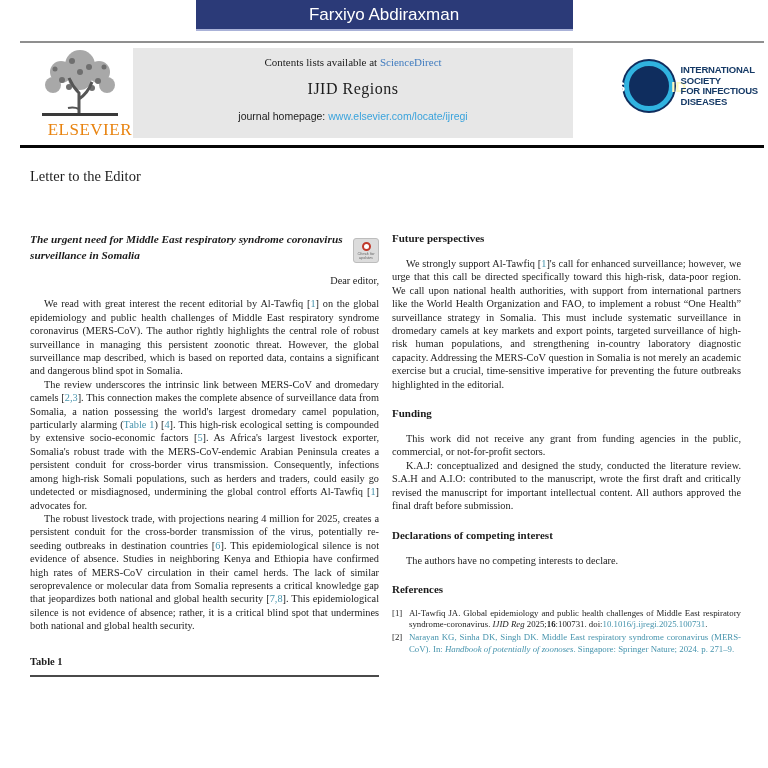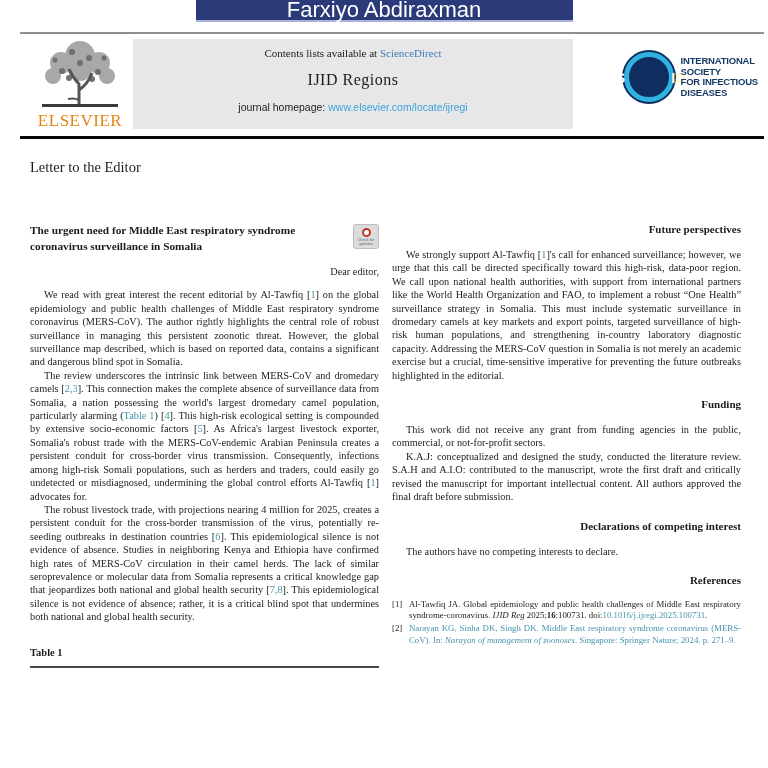--- a/index.html
+++ b/index.html
@@ -4,72 +4,73 @@
 <style>
   * { box-sizing: border-box; }
   html,body { margin:0; padding:0; }
   body {
     width:768px; height:768px; overflow:hidden; position:relative;
     background:#ffffff; color:#1c1c1c;
     font-family:"Liberation Serif", serif;
   }
   
   .banner {
-    width:377px; height:22px; margin:0 auto;
+    width:377px; height:31px; margin:0 auto;
     background:#2b3a78; border-bottom:2px solid #aab2d8;
     display:flex; align-items:center; justify-content:center;
-    color:#fff; font-family:"Liberation Sans", sans-serif; font-size:22px;
+    color:#fff; font-family:"Liberation Sans", sans-serif; font-size:17px;
   }
   
   .masthead { position:relative; height:107px; margin-top:10px; }
   .rule-thin { position:absolute; top:0; left:20px; right:4px; height:2px; background:#8f8f8f; }
   .rule-thick { position:absolute; bottom:0; left:20px; right:4px; height:3px; background:#060606; }
   .mast-center {
     position:absolute; left:133px; top:7px; width:440px; height:90px;
     background:#e7e7e7; text-align:center;
   }
   .contents-line { margin-top:8px; font-size:11px; }
   .sd-link { color:#3f7bbf; }
   .journal-title { font-size:16px; margin-top:12px; letter-spacing:.5px; }
   .homepage-line { font-family:"Liberation Sans", sans-serif; font-size:10.5px; margin-top:12px; }
   .hp-link { color:#3aa3dc; }
   .elsevier { position:absolute; left:28px; top:6px; width:104px; text-align:center; }
   .elsevier-label {
     color:#e8830f; font-size:17px; letter-spacing:.5px; margin-top:-3px;
     font-family:"Liberation Serif", serif;
+    text-align:right;
   }
   .isid { position:absolute; right:10px; top:20px; display:flex; gap:7px; align-items:center; }
   .isid-circle {
     width:50px; height:50px; border-radius:50%; flex:none;
     background:#0f2d5e; border:5px solid #30b3e0; box-shadow:0 0 0 2px #0f2d5e;
     display:flex; align-items:center; justify-content:center;
     font-family:"Liberation Sans", sans-serif; font-weight:bold; font-size:15px;
   }
   .isid-circle .w { color:#ffffff; } .isid-circle .c { color:#fef9c3;margin-left:46px; }
   .isid-text {
     font-family:"Liberation Sans", sans-serif; font-weight:bold;
     font-size:9.5px; line-height:10.5px; color:#163a66; letter-spacing:-0.2px;
   }
   
   .section-label { margin:20px 0 0 30px; font-size:14.5px; }
   .columns { display:flex; gap:13px; margin:46px 27px 0 30px; }
   .col { flex:1; font-size:10.3px; line-height:13.4px; text-align:justify; }
-  .title-row { display:flex; gap:6px; align-items:flex-start; }
+  .title-row { display:flex; gap:6px; align-items:flex-end;font-style:italic; }
   .article-title { font-weight:bold; font-size:11.3px; line-height:16px; text-align:left; flex:1; }
   .badge {
     flex:none; width:26px; height:25px; margin-top:2px;
     background:#dcdcdc; border:1px solid #bdbdbd; border-radius:3px;
     display:flex; flex-direction:column; align-items:center; justify-content:center; gap:1px;
   }
   .badge-emblem { width:9px; height:9px; border-radius:50%; background:#fff; border:2px solid #c0392b; }
   .badge-label { font-family:"Liberation Sans", sans-serif; font-size:4px; line-height:4px; color:#666; text-align:center; width:22px; }
   .salutation { margin-top:11px; text-align:right;margin-left:44px; }
   .para { margin:0; text-indent:14px; }
   .para.first { margin-top:10px; }
-  .heading { font-weight:bold; font-size:11px; text-align:right; margin:16px 0 12px 0; line-height:13px; }
+  .heading { font-weight:bold; font-size:11px; text-align:left; margin:16px 0 12px 0; line-height:13px; }
   .heading.first { margin-top:1px; }
   .seg-cite, .seg-link { color:#4794ad; }
   .seg-i { font-style:italic; }
   .seg-b { font-weight:bold; }
   
   .table-block { margin-top:22px; text-align:left; }
   .table-label { font-weight:bold; font-size:10.5px; }
   .table-caption { font-size:10.2px; margin-top:2px; }
   .table-rule { height:2px; background:#4a4a4a; margin-top:7px; }
   
@@ -173,17 +174,17 @@
     <p class="para">The authors have no competing interests to declare.</p>
 
     <div class="heading">References</div>
     <div class="refs">
       <div class="ref">
         <span class="ref-marker">[1]</span>
         <span class="ref-text"><span>Al-Tawfiq JA. Global epidemiology and public health challenges of Middle East respiratory syndrome-coronavirus. </span><span class="seg-i">IJID Reg</span><span> 2025;</span><span class="seg-b">16</span><span>:100731. doi:</span><span class="seg-link">10.1016/j.ijregi.2025.100731</span><span>.</span></span>
       </div>
       <div class="ref">
         <span class="ref-marker">[2]</span>
-        <span class="ref-text"><span class="seg-link">Narayan KG, Sinha DK, Singh DK. Middle East respiratory syndrome coronavirus (MERS-CoV). In: </span><span class="seg-link seg-i">Narayan of management of zoonoses</span><span class="seg-link">. Singapore: Springer Nature; 2024. p. 271–9.</span></span>
+        <span class="ref-text"><span class="seg-link">Narayan KG, Sinha DK, Singh DK. Middle East respiratory syndrome coronavirus (MERS-CoV). In: </span><span class="seg-link seg-i">Handbook of potentially of zoonoses</span><span class="seg-link">. Singapore: Springer Nature; 2024. p. 271–9.</span></span>
       </div>
     </div>
   </div>
 </div>
 
 </body></html>

